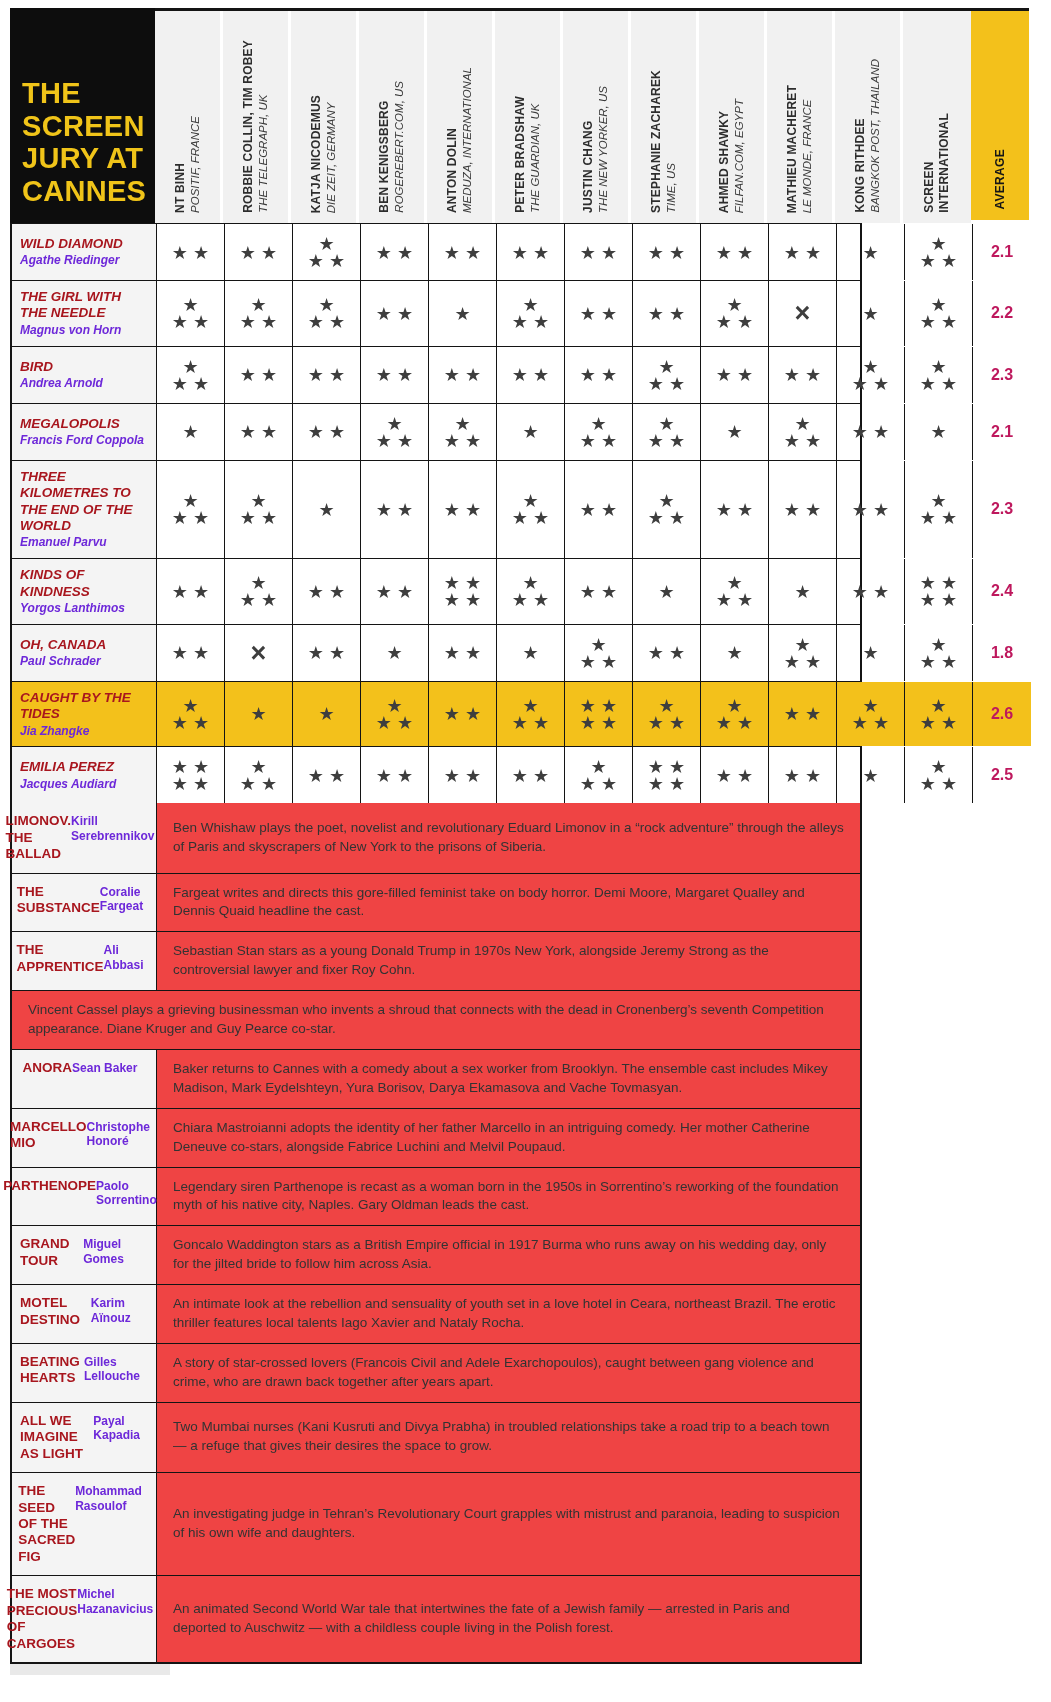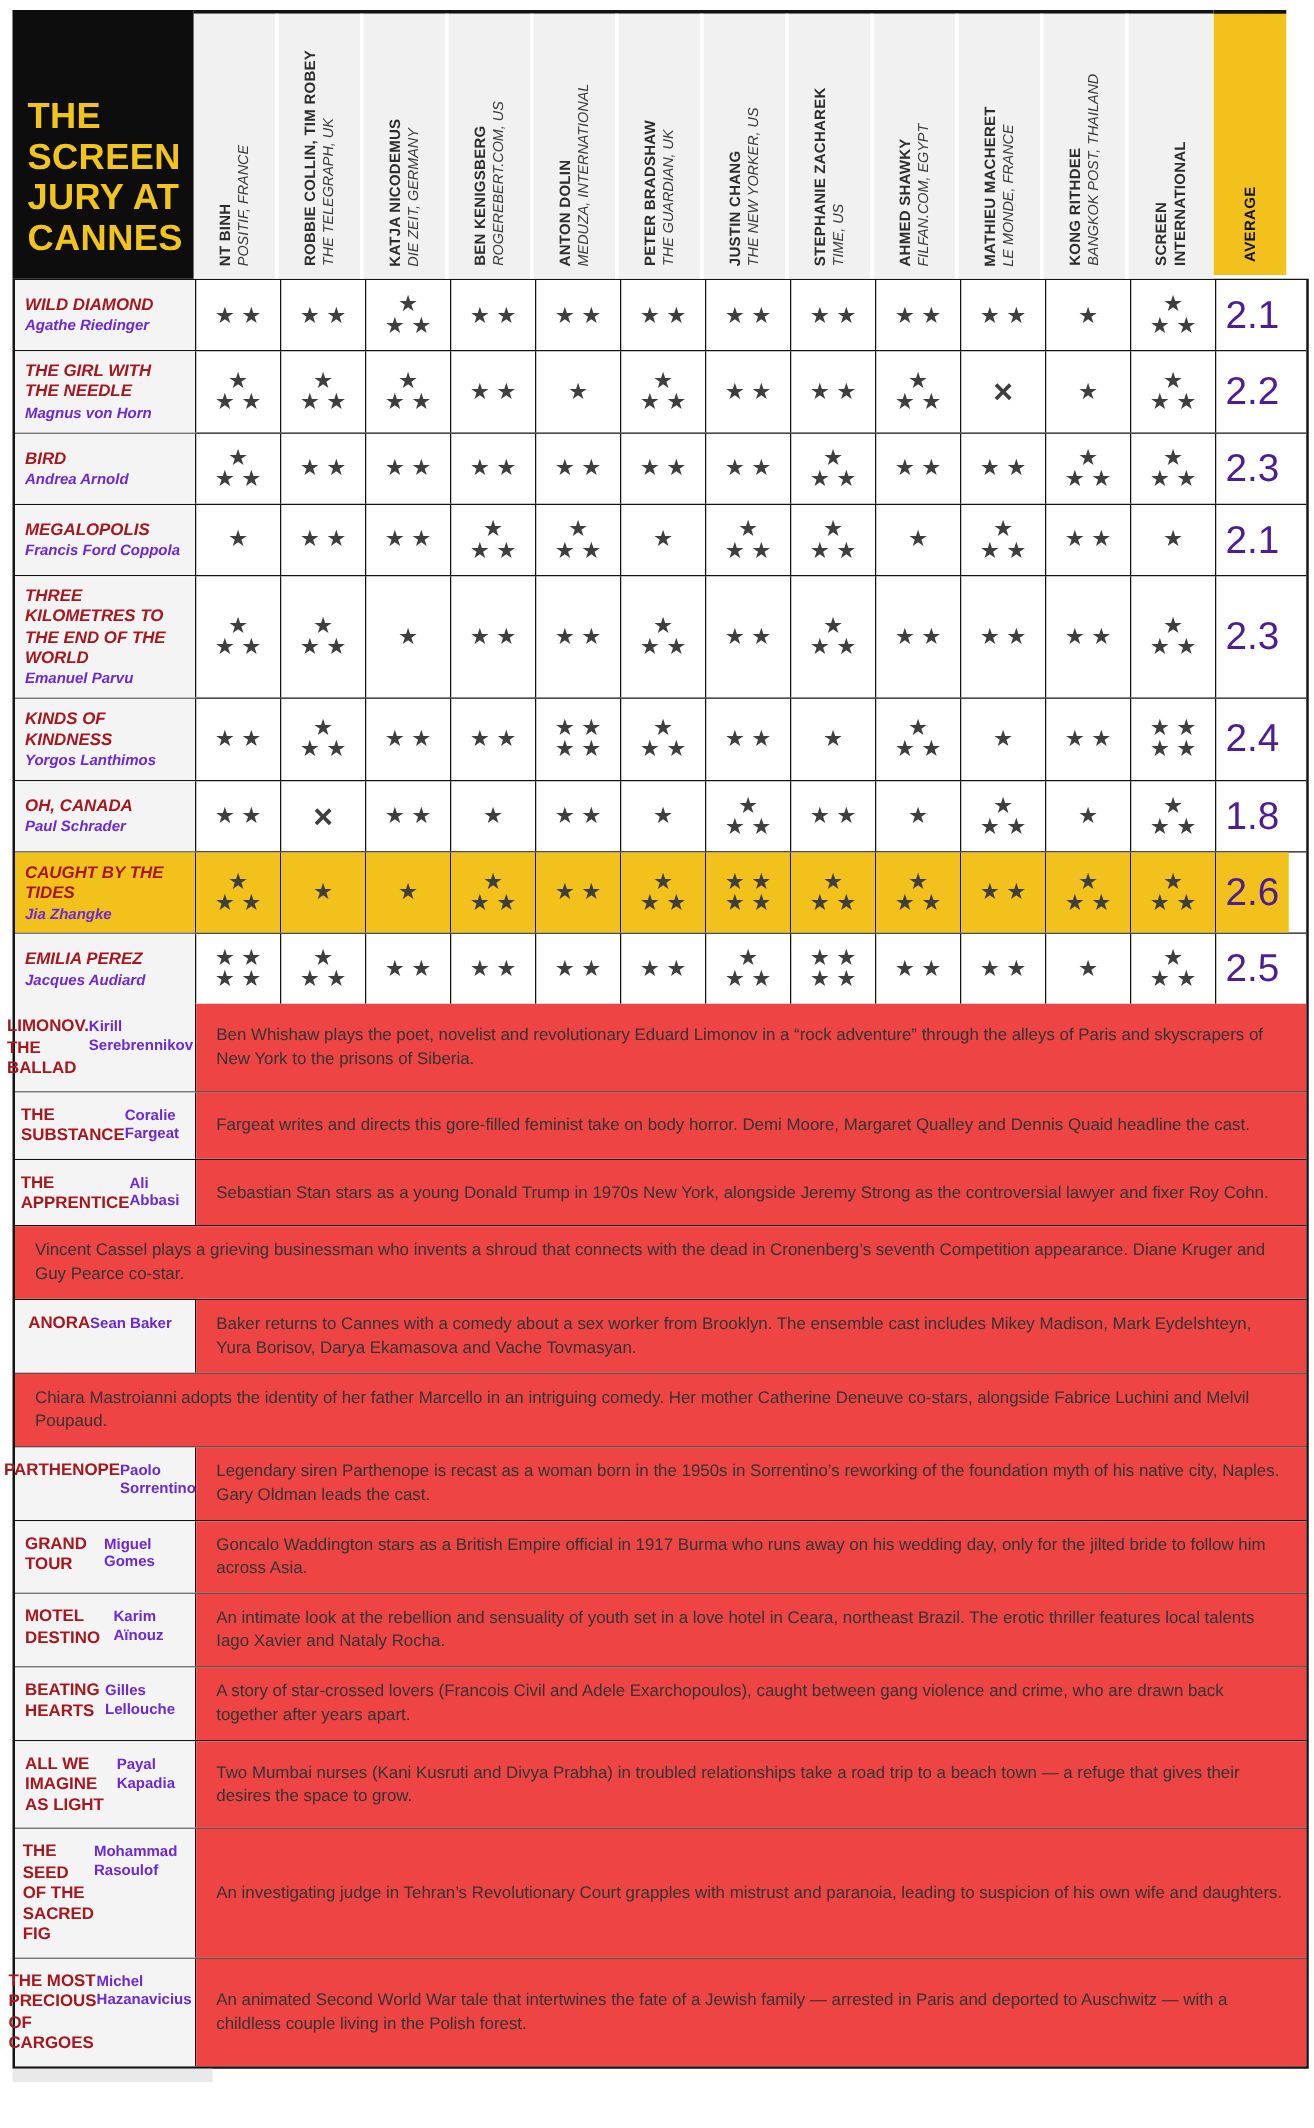--- a/index.html
+++ b/index.html
@@ -1,17 +1,17 @@
 <!DOCTYPE html>
 <html><head>
 <meta charset="utf-8">
 <style>
   html,body{margin:0;padding:0;background:#ffffff;}
   body{width:1051px;font-family:"Liberation Sans",sans-serif;-webkit-font-smoothing:antialiased;}
-  .sheet{width:1037px;margin:8px 0 0 10px;}
+  .sheet{width:852px;margin:8px 0 0 10px;}
 
   
   .hdr-row{display:flex;align-items:stretch;}
   .hdr-label{width:145px;min-width:145px;background:#0d0d0d;display:flex;flex-direction:column;justify-content:flex-end;padding:14px 10px 16px 12px;box-sizing:border-box;}
   .hdr-label .tline{color:#f0c419;font-weight:800;font-size:29px;line-height:1.12;letter-spacing:.3px;}
   .hdr-critics{display:flex;border-top:3px solid #141414;}
   .hcell{width:68px;min-width:68px;box-sizing:border-box;background:#f1f1f1;border-right:3px solid #ffffff;position:relative;height:212px;}
   .hcell:last-child{border-right:none;}
   .hdr-avg{width:58px;min-width:58px;box-sizing:border-box;background:#f3c11b;border-top:3px solid #141414;position:relative;height:212px;}
   .rot{position:absolute;left:50%;bottom:10px;transform:translateX(-50%) rotate(180deg);writing-mode:vertical-rl;white-space:nowrap;}
@@ -22,21 +22,21 @@
   
   .grid{border:2px solid #141414;border-top:1px solid #141414;}
   .row{display:flex;border-bottom:1px solid #141414;}
   .row:last-child{border-bottom:none;}
   .cell{box-sizing:border-box;border-right:1px solid #141414;display:flex;flex-direction:column;justify-content:center;}
   .lbl{width:145px;min-width:145px;background:#f4f4f4;padding:8px 6px 8px 8px;justify-content:center;font-style:italic;}
   .ftitle{color:#a8161e;font-weight:700;font-size:13.5px;line-height:1.22;}
   .fdir{color:#6d28d9;font-weight:700;font-size:12px;line-height:1.22;margin-top:1px;}
   .scell{width:68px;min-width:68px;align-items:center;padding:9px 0;min-height:56px;}
   .acell{width:58px;min-width:58px;border-right:none;align-items:center;justify-content:center;}
-  .aval{font-size:31px;color:#4c1d95;font-weight:400;}
+  .aval{font-size:16px;color:#be185d;font-weight:700;}
   .sline{display:flex;justify-content:center;gap:5px;height:17px;align-items:center;}
   .star{font-family:"DejaVu Sans",sans-serif;color:#3e3e3e;font-size:18px;line-height:17px;}
   .xmark{color:#3e3e3e;font-size:27px;font-weight:700;line-height:20px;}
   .row.hl .cell{background:#f3c11b;}
   .row.hl .lbl{background:#f3c11b;}
 
   
   .drow{display:flex;border-bottom:1px solid #141414;}
   .drow:last-child{border-bottom:none;}
   .dlbl{width:145px;min-width:145px;background:#f4f4f4;border-right:1px solid #141414;box-sizing:border-box;padding:10px 16px 10px 8px;display:flex;flex-direction:row;justify-content:center;}
@@ -1015,20 +1015,24 @@
         <div class="drow">
           <div class="dlbl">
             <div class="ftitle">ANORA</div>
             <div class="fdir">Sean Baker</div>
           </div>
           <div class="dtext">
             <span>Baker returns to Cannes with a comedy about a sex worker from Brooklyn. The ensemble cast includes Mikey Madison, Mark Eydelshteyn, Yura Borisov, Darya Ekamasova and Vache Tovmasyan.</span>
           </div>
         </div>
         <div class="drow">
+          <div class="dlbl">
+            <div class="ftitle">MARCELLO MIO</div>
+            <div class="fdir">Christophe Honoré</div>
+          </div>
           <div class="dtext">
             <span>Chiara Mastroianni adopts the identity of her father Marcello in an intriguing comedy. Her mother Catherine Deneuve co-stars, alongside Fabrice Luchini and Melvil Poupaud.</span>
           </div>
         </div>
         <div class="drow">
           <div class="dlbl">
             <div class="ftitle">PARTHENOPE</div>
             <div class="fdir">Paolo Sorrentino</div>
           </div>
           <div class="dtext">

